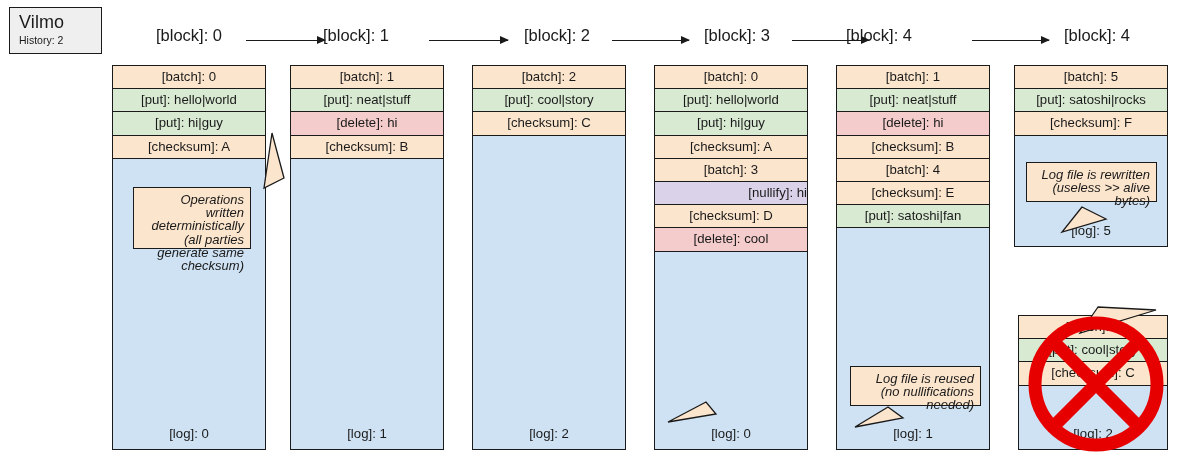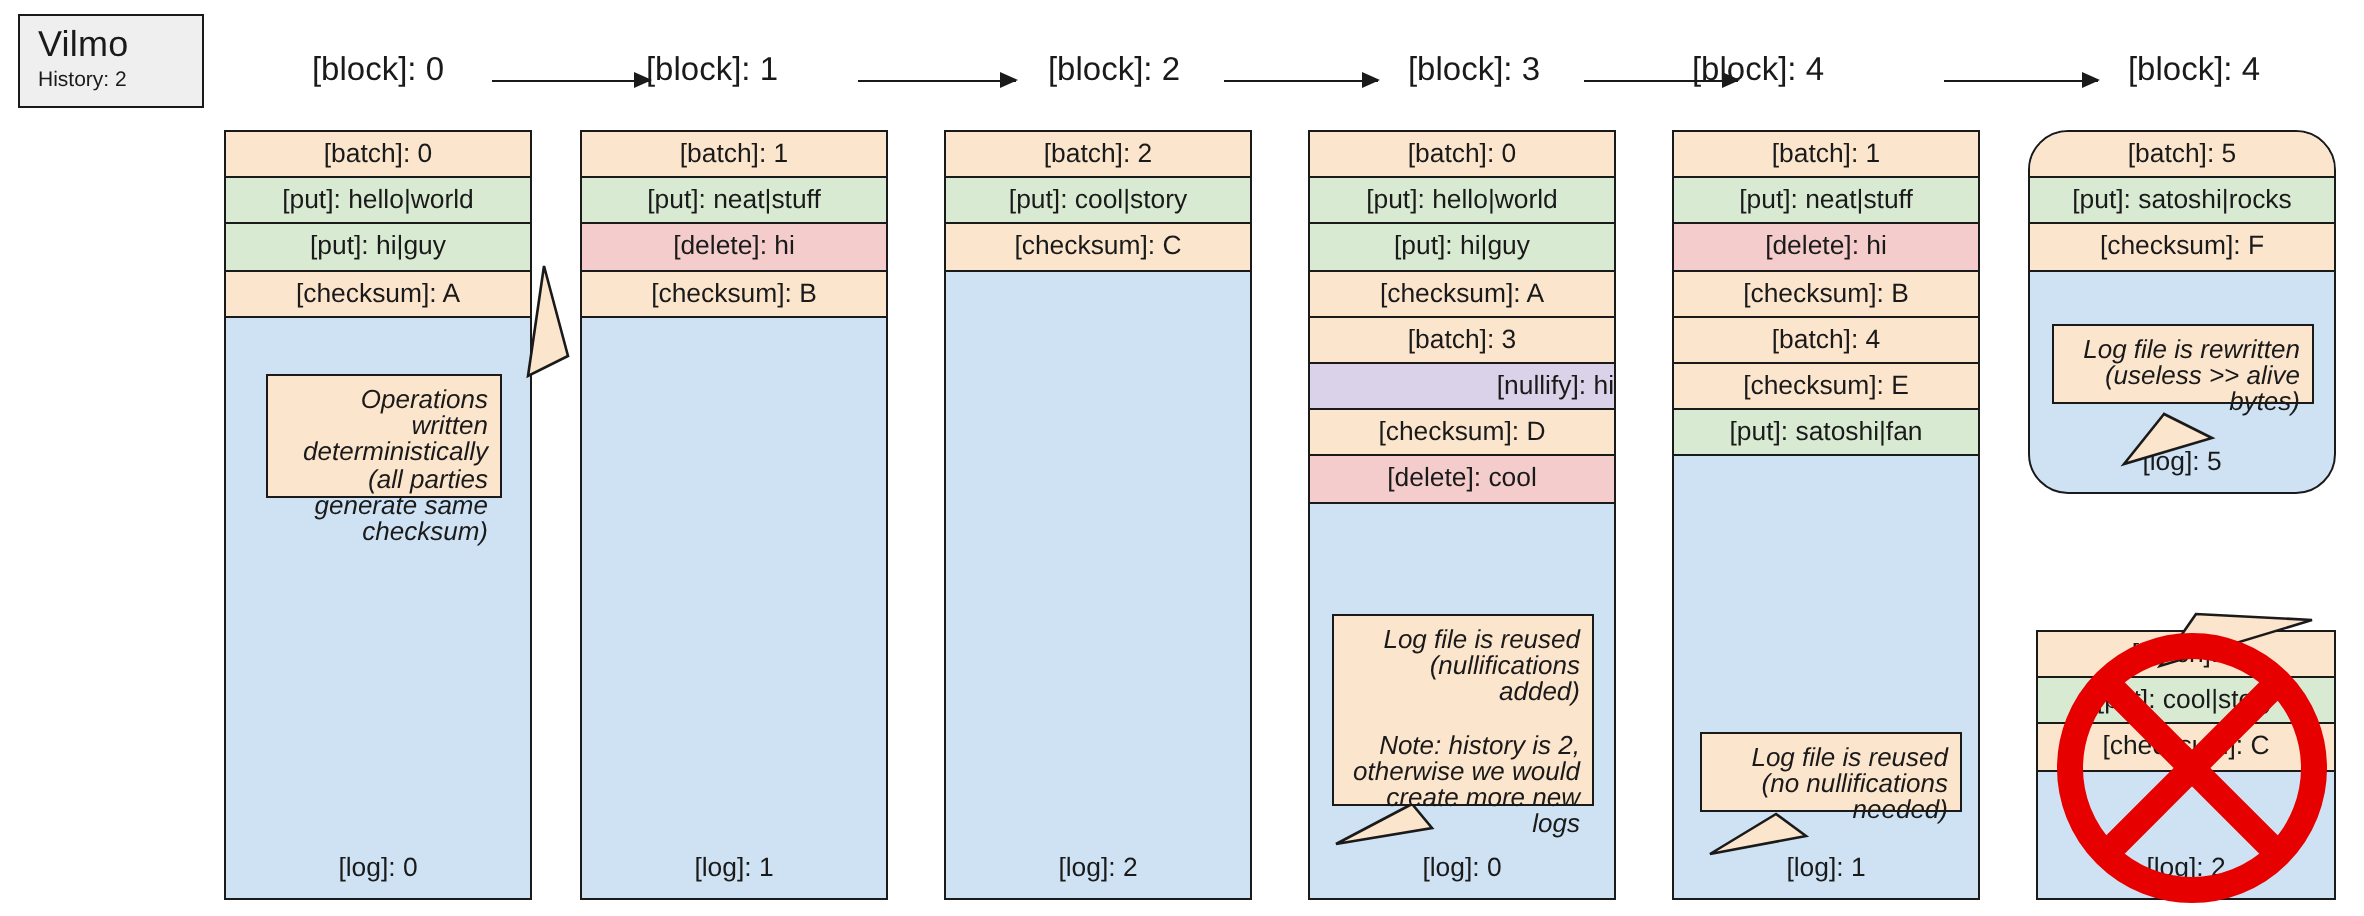--- a/index.html
+++ b/index.html
@@ -212,40 +212,37 @@
     <div class="row checksum">[checksum]: A</div>
     <div class="row batch">[batch]: 3</div>
     <div class="row nullify">[nullify]: hi</div>
     <div class="row checksum">[checksum]: D</div>
     <div class="row delete">[delete]: cool</div>
     <div class="log-label">[log]: 0</div>
   </div>
   <svg class="callout-tail" style="left:654px; top:300px; width:154px; height:130px;">
     <polygon points="52,102 14,122 62,114" fill="#fce5cd" stroke="#1a1a1a" stroke-width="1.3"></polygon>
   </svg>
-  <div class="callout" style="left:666px; top:307px; width:131px; height:96px;">Log file is reused (nullifications added)
-
-Note: history is 2, otherwise we would create more new logs</div>
 
   <div class="column" style="left:836px; top:65px; width:154px; height:385px;">
     <div class="row batch">[batch]: 1</div>
     <div class="row put">[put]: neat|stuff</div>
     <div class="row delete">[delete]: hi</div>
     <div class="row checksum">[checksum]: B</div>
     <div class="row batch">[batch]: 4</div>
     <div class="row checksum">[checksum]: E</div>
     <div class="row put">[put]: satoshi|fan</div>
     <div class="log-label">[log]: 1</div>
   </div>
   <svg class="callout-tail" style="left:836px; top:360px; width:154px; height:90px;">
     <polygon points="52,47 19,67 67,58" fill="#fce5cd" stroke="#1a1a1a" stroke-width="1.3"></polygon>
   </svg>
   <div class="callout" style="left:850px; top:366px; width:131px; height:40px;">Log file is reused (no nullifications needed)</div>
 
-  <div class="column" style="left:1014px; top:65px; width:154px; height:182px;border-radius:20px;">
+  <div class="column" style="left:1014px; top:65px; width:154px; height:182px;">
     <div class="row batch">[batch]: 5</div>
     <div class="row put">[put]: satoshi|rocks</div>
     <div class="row checksum">[checksum]: F</div>
     <div class="log-label">[log]: 5</div>
   </div>
   <svg class="callout-tail" style="left:1014px; top:155px; width:154px; height:95px;">
     <polygon points="68,52 48,77 92,64" fill="#fce5cd" stroke="#1a1a1a" stroke-width="1.3"></polygon>
   </svg>
   <div class="callout" style="left:1026px; top:162px; width:131px; height:40px;">Log file is rewritten (useless &gt;&gt; alive bytes)</div>
 

